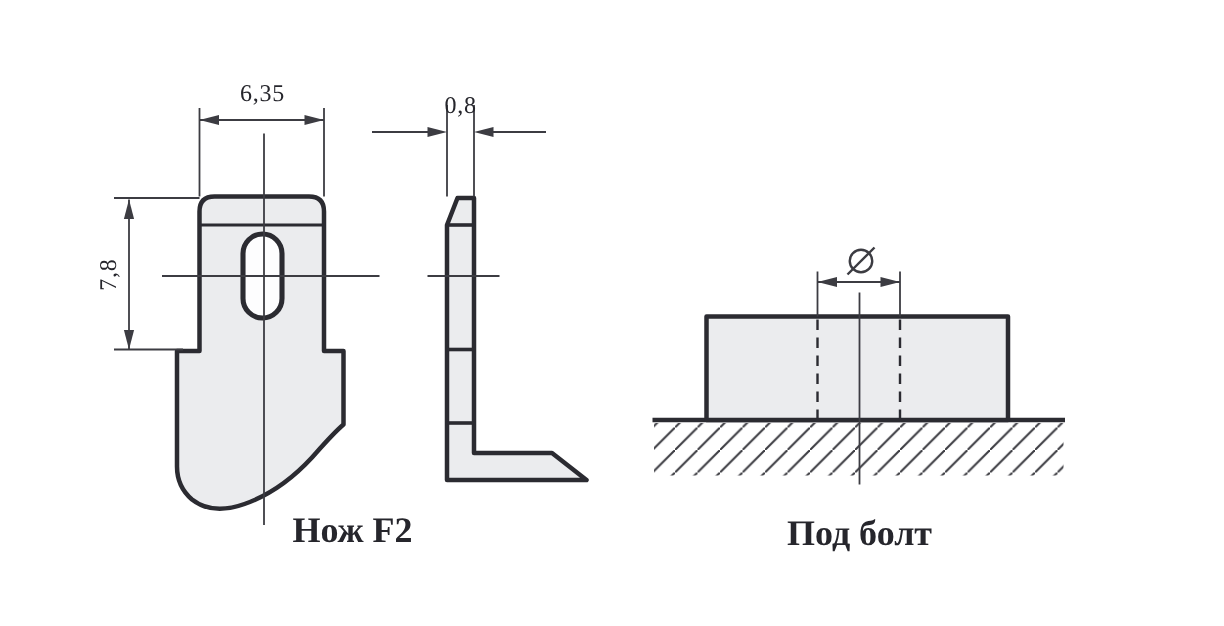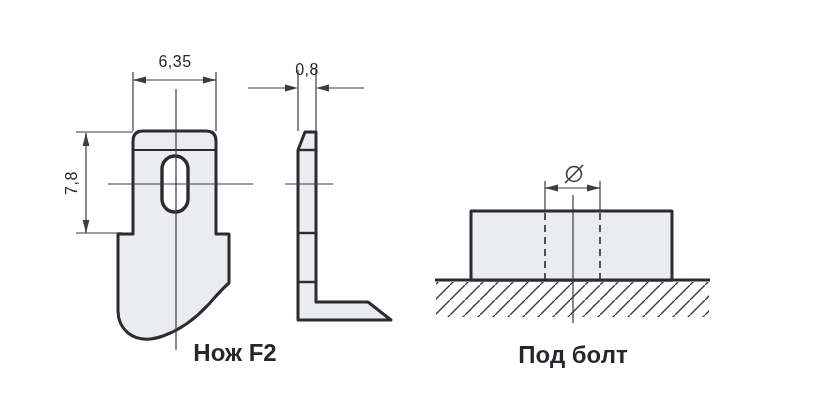--- a/index.html
+++ b/index.html
@@ -1,21 +1,21 @@
 <!DOCTYPE html>
 <html style="--fill: #ebecee; --outline: #2b2b31; --thin: #3c3c42; --text: #26262c; --bg: #ffffff;"><head>
 <meta charset="utf-8">
 <style>
   :root{
     --fill:#ebecee; --outline:#2b2b31; --thin:#3c3c42; --text:#26262c; --bg:#ffffff;
   }
   html,body{margin:0;padding:0;background:var(--bg);}
   .canvas{
     position:relative;width:816px;height:417px;background:var(--bg);
-    font-family:Liberation Sans, sans-serif;overflow:hidden;
+    font-family:Liberation Serif, serif;overflow:hidden;
   }
   svg{display:block;}
   .part{fill:var(--fill);stroke:var(--outline);stroke-width:3;stroke-linejoin:round;stroke-linecap:round;}
   .slot{fill:#fdfdfe;stroke:var(--outline);stroke-width:3.4;}
   .edge2{stroke:var(--outline);stroke-width:2;fill:none;}
   .edge24{stroke:var(--outline);stroke-width:2.4;fill:none;}
   .thin{stroke:var(--thin);stroke-width:1.2;fill:none;}
   .dashed{stroke:var(--outline);stroke-width:1.6;fill:none;stroke-dasharray:7 5;}
   .ground{stroke:var(--outline);stroke-width:3;fill:none;}
   .arrowhead{fill:var(--thin);stroke:none;}

